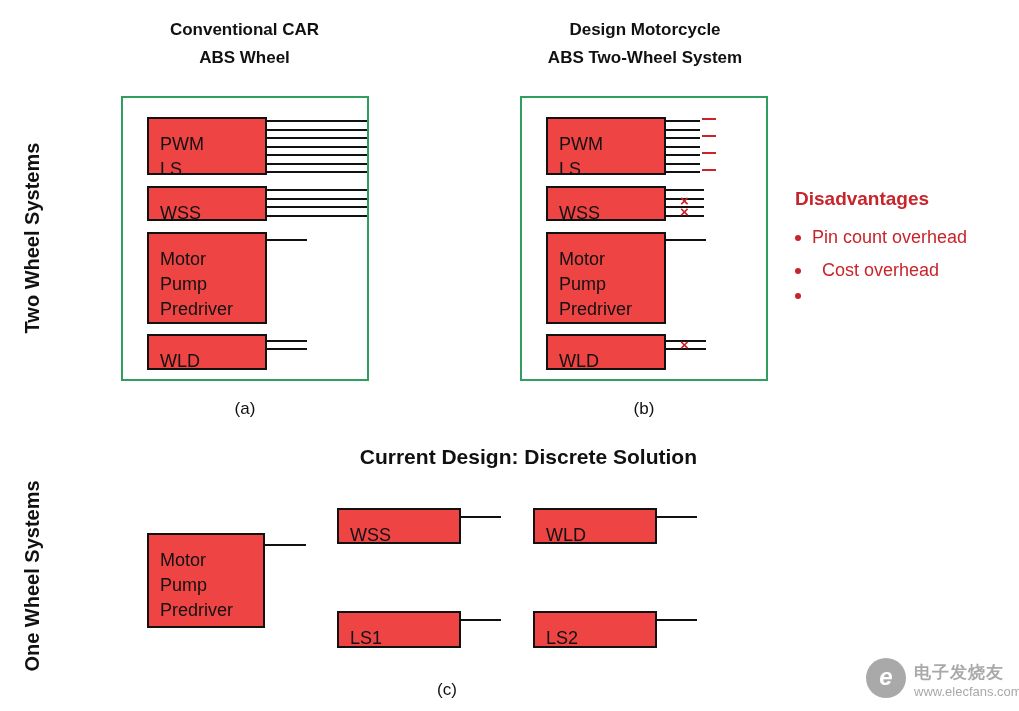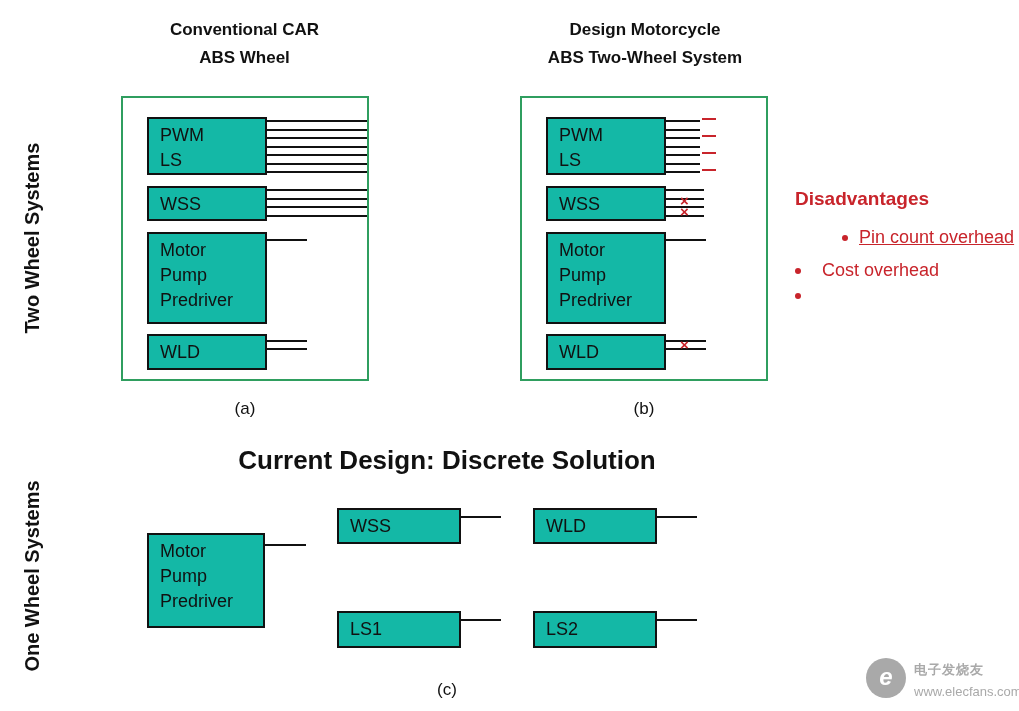--- a/index.html
+++ b/index.html
@@ -21,46 +21,46 @@
     color: var(--ink, #111111);
   }
   .green-box {
     position: absolute;
     border: 2px solid var(--green-border, #2f9e5f);
     background: transparent;
   }
   .block {
     position: absolute;
     border: 2px solid var(--ink, #111111);
-    background: #14b8a6;
+    background: #ef4444;
     font-size: 18px;
     line-height: 25px;
-    padding: 4px 6px 4px 11px;
+    padding: 13px 6px 4px 11px;
     color: var(--ink, #111111);
   }
   .pins { position: absolute; }
   .pin-line {
     position: absolute;
     left: 0;
     width: 100%;
     height: 2px;
     background: var(--ink, #111111);
   }
   .pins.red .pin-line { background: var(--accent-red, #c8242b); }
   .caption {
     position: absolute;
     text-align: center;
     font-size: 17px;
     color: var(--ink, #111111);
   }
   .section-title {
     position: absolute;
-    text-align: center;
-    font-weight: bold;
-    font-size: 26px;
+    text-align: right;
+    font-weight: bold;
+    font-size: 21px;
     color: var(--ink, #111111);
   }
   .vlabel {
     position: absolute;
     text-align: center;
     font-weight: bold;
     font-size: 20px;
     color: var(--ink, #111111);
     transform: rotate(-90deg);
     white-space: nowrap;
@@ -101,21 +101,21 @@
     background: var(--watermark-gray, #a9a9a9);
     color: #ffffff;
     font-size: 24px;
     font-weight: bold;
     font-style: italic;
     text-align: center;
     line-height: 38px;
   }
   .wm-brand {
     position: absolute;
-    font-size: 13px;
+    font-size: 17px;
     font-weight: bold;
     letter-spacing: 1px;
     color: var(--watermark-gray, #a9a9a9);
   }
   .wm-site {
     position: absolute;
     font-size: 13px;
     color: var(--watermark-gray, #a9a9a9);
   }
 </style>
@@ -230,21 +230,21 @@
   </div>
   <div class="pins" style="left:666px; top:340px; width:40px; height:12px;">
       <div class="pin-line" style="top: 0px;"></div>
       <div class="pin-line" style="top: 8px;"></div>
     </div>
   <span class="xmark" style="left:680px; top:337px;">×</span>
 
   <div class="caption" style="left:520px; top:399px; width:248px;">(b)</div>
 
   <div class="disadv-title" style="left:795px; top:188px;">Disadvantages</div>
-  <div class="disadv-item" style="left:842px; top:227px;text-decoration:underline;">
+  <div class="disadv-item" style="left:795px; top:227px;">
     <span class="bullet"></span>
     <span>Pin count overhead</span>
   </div>
   <div class="disadv-item" style="left:795px; top:260px;gap:21px;">
     <span class="bullet"></span>
     <span>Cost overhead</span>
   </div>
   <div class="disadv-item" style="left:795px; top:293px;">
     <span class="bullet"></span>
   </div>

